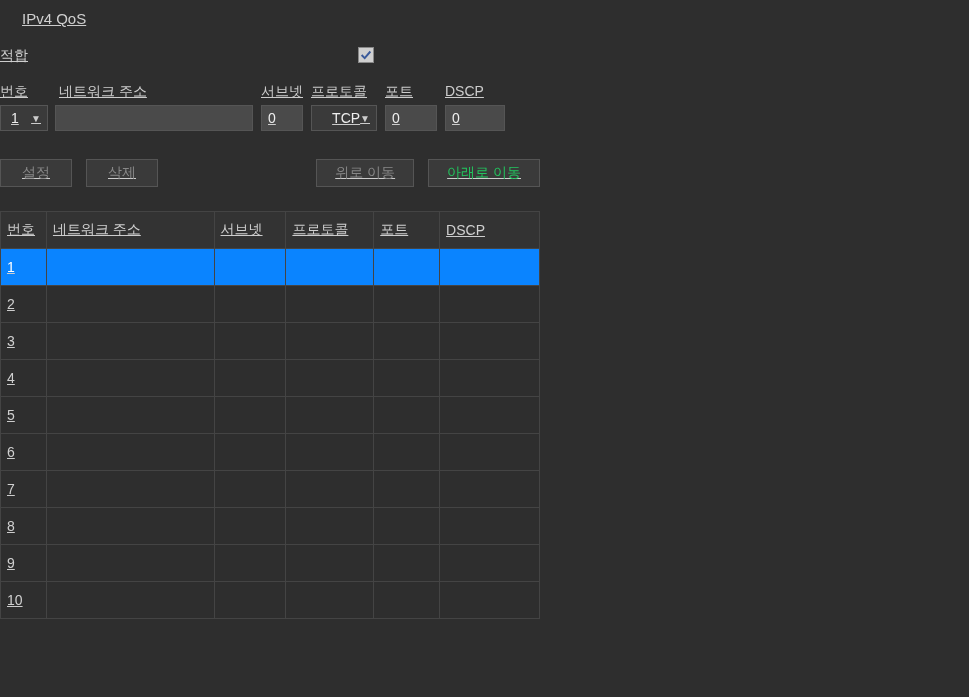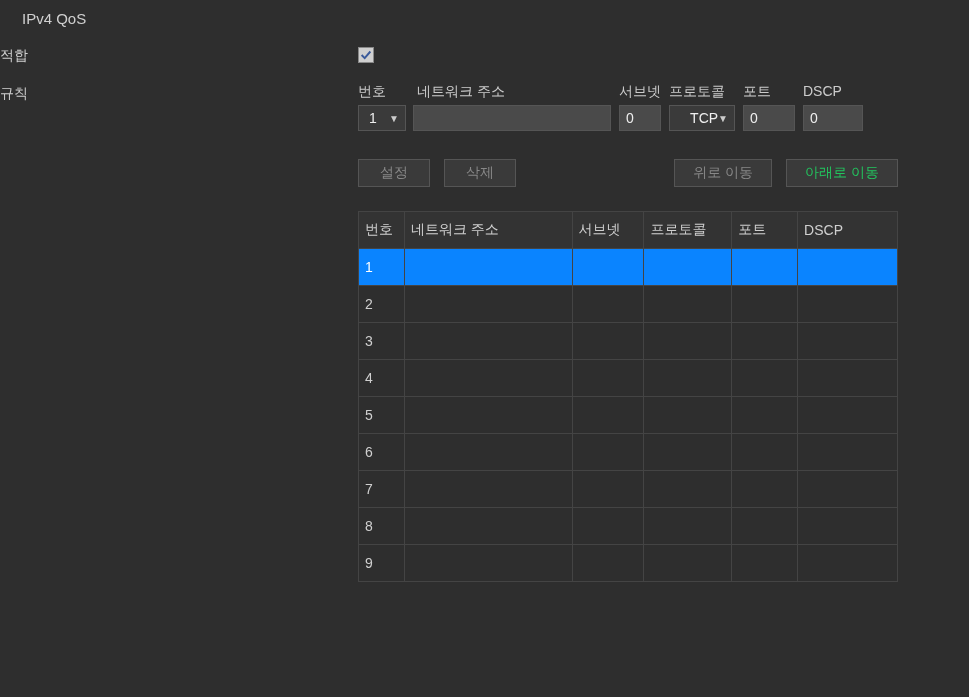--- a/index.html
+++ b/index.html
@@ -11,20 +11,21 @@
       background: #2e2e2e;
       color: #cccccc;
       font-family: "Malgun Gothic", "맑은 고딕", Arial, sans-serif;
       font-size: 14px;
       width: 969px;
       height: 697px;
       overflow: hidden;
     }
     .container {
       padding: 0;
+      text-decoration: underline;
     }
     .title {
       padding: 10px 0 0 22px;
       color: #d0d0d0;
       font-size: 15px;
     }
     .form-row {
       display: flex;
       align-items: flex-start;
       margin-top: 18px;
@@ -162,21 +163,20 @@
     <div class="form-content">
       <div class="checkbox">
         <svg viewBox="0 0 16 16">
           <path d="M3 8 L6.5 11.5 L13 4" stroke="#3a5a9a" stroke-width="2.2" fill="none"></path>
         </svg>
       </div>
     </div>
   </div>
 
   <div class="form-row">
-    <div class="form-label">규칙</div>
     <div class="form-content">
 
       <div class="field-labels">
         <div class="fl-num">번호</div>
         <div class="fl-addr">네트워크 주소</div>
         <div class="fl-subnet">서브넷</div>
         <div class="fl-proto">프로토콜</div>
         <div class="fl-port">포트</div>
         <div class="fl-dscp">DSCP</div>
       </div>
@@ -281,18 +281,26 @@
               <td class="col-dscp"></td>
             </tr>
             <tr>
               <td class="col-num">9</td>
               <td class="col-addr"></td>
               <td class="col-subnet"></td>
               <td class="col-proto"></td>
               <td class="col-port"></td>
               <td class="col-dscp"></td>
             </tr>
+            <tr>
+              <td class="col-num">10</td>
+              <td class="col-addr"></td>
+              <td class="col-subnet"></td>
+              <td class="col-proto"></td>
+              <td class="col-port"></td>
+              <td class="col-dscp"></td>
+            </tr>
           </tbody>
       </table>
 
     </div>
   </div>
 </div>
 
 </body></html>

